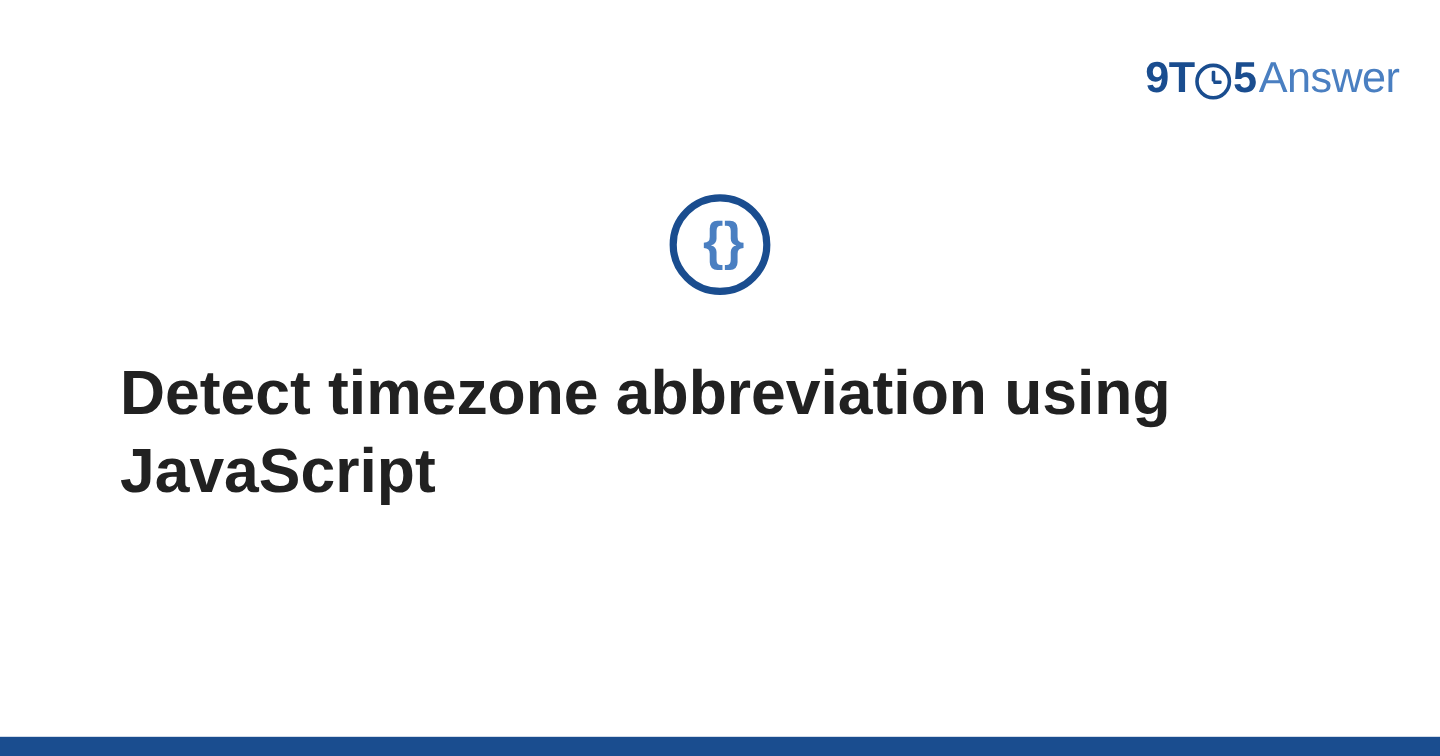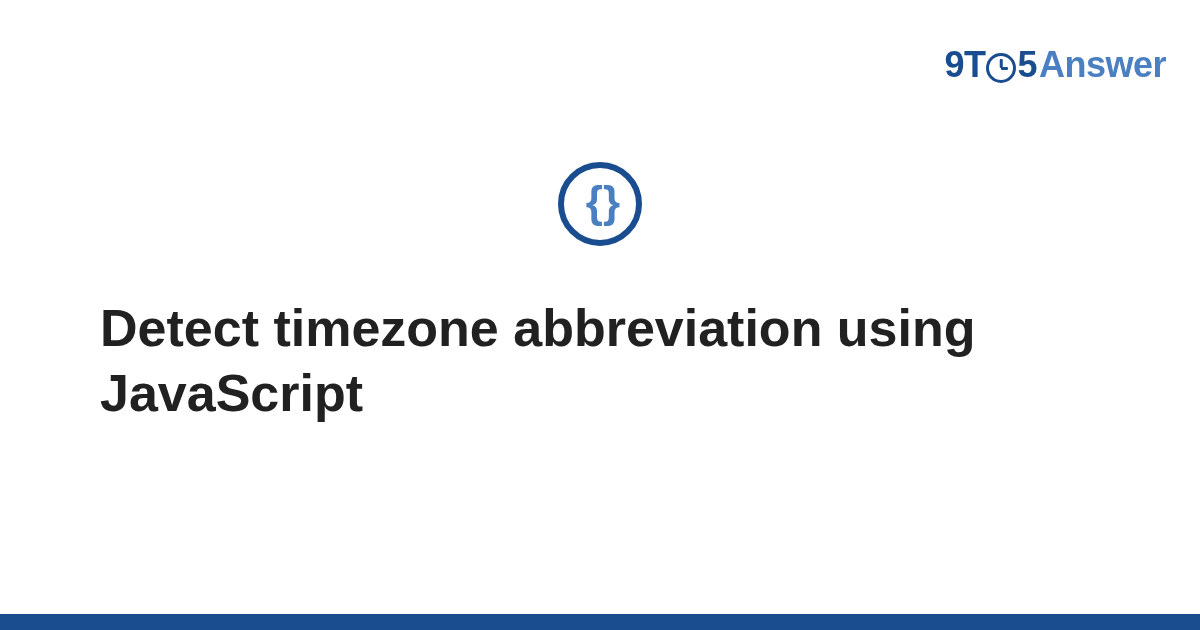--- a/index.html
+++ b/index.html
@@ -60,21 +60,21 @@
       background: #1a4d8f;
       top: 11px;
       left: 50%;
       border-radius: 1px;
     }
     .logo-5 {
       color: #1a4d8f;
     }
     .logo-answer {
       color: #4a7fc1;
-      font-weight: 700;
+      font-weight: 400;
       margin-left: 2px;
     }
     .content {
       position: absolute;
       top: 50%;
       left: 50%;
       transform: translate(-50%, -58%);
       display: flex;
       flex-direction: column;
       align-items: center;

